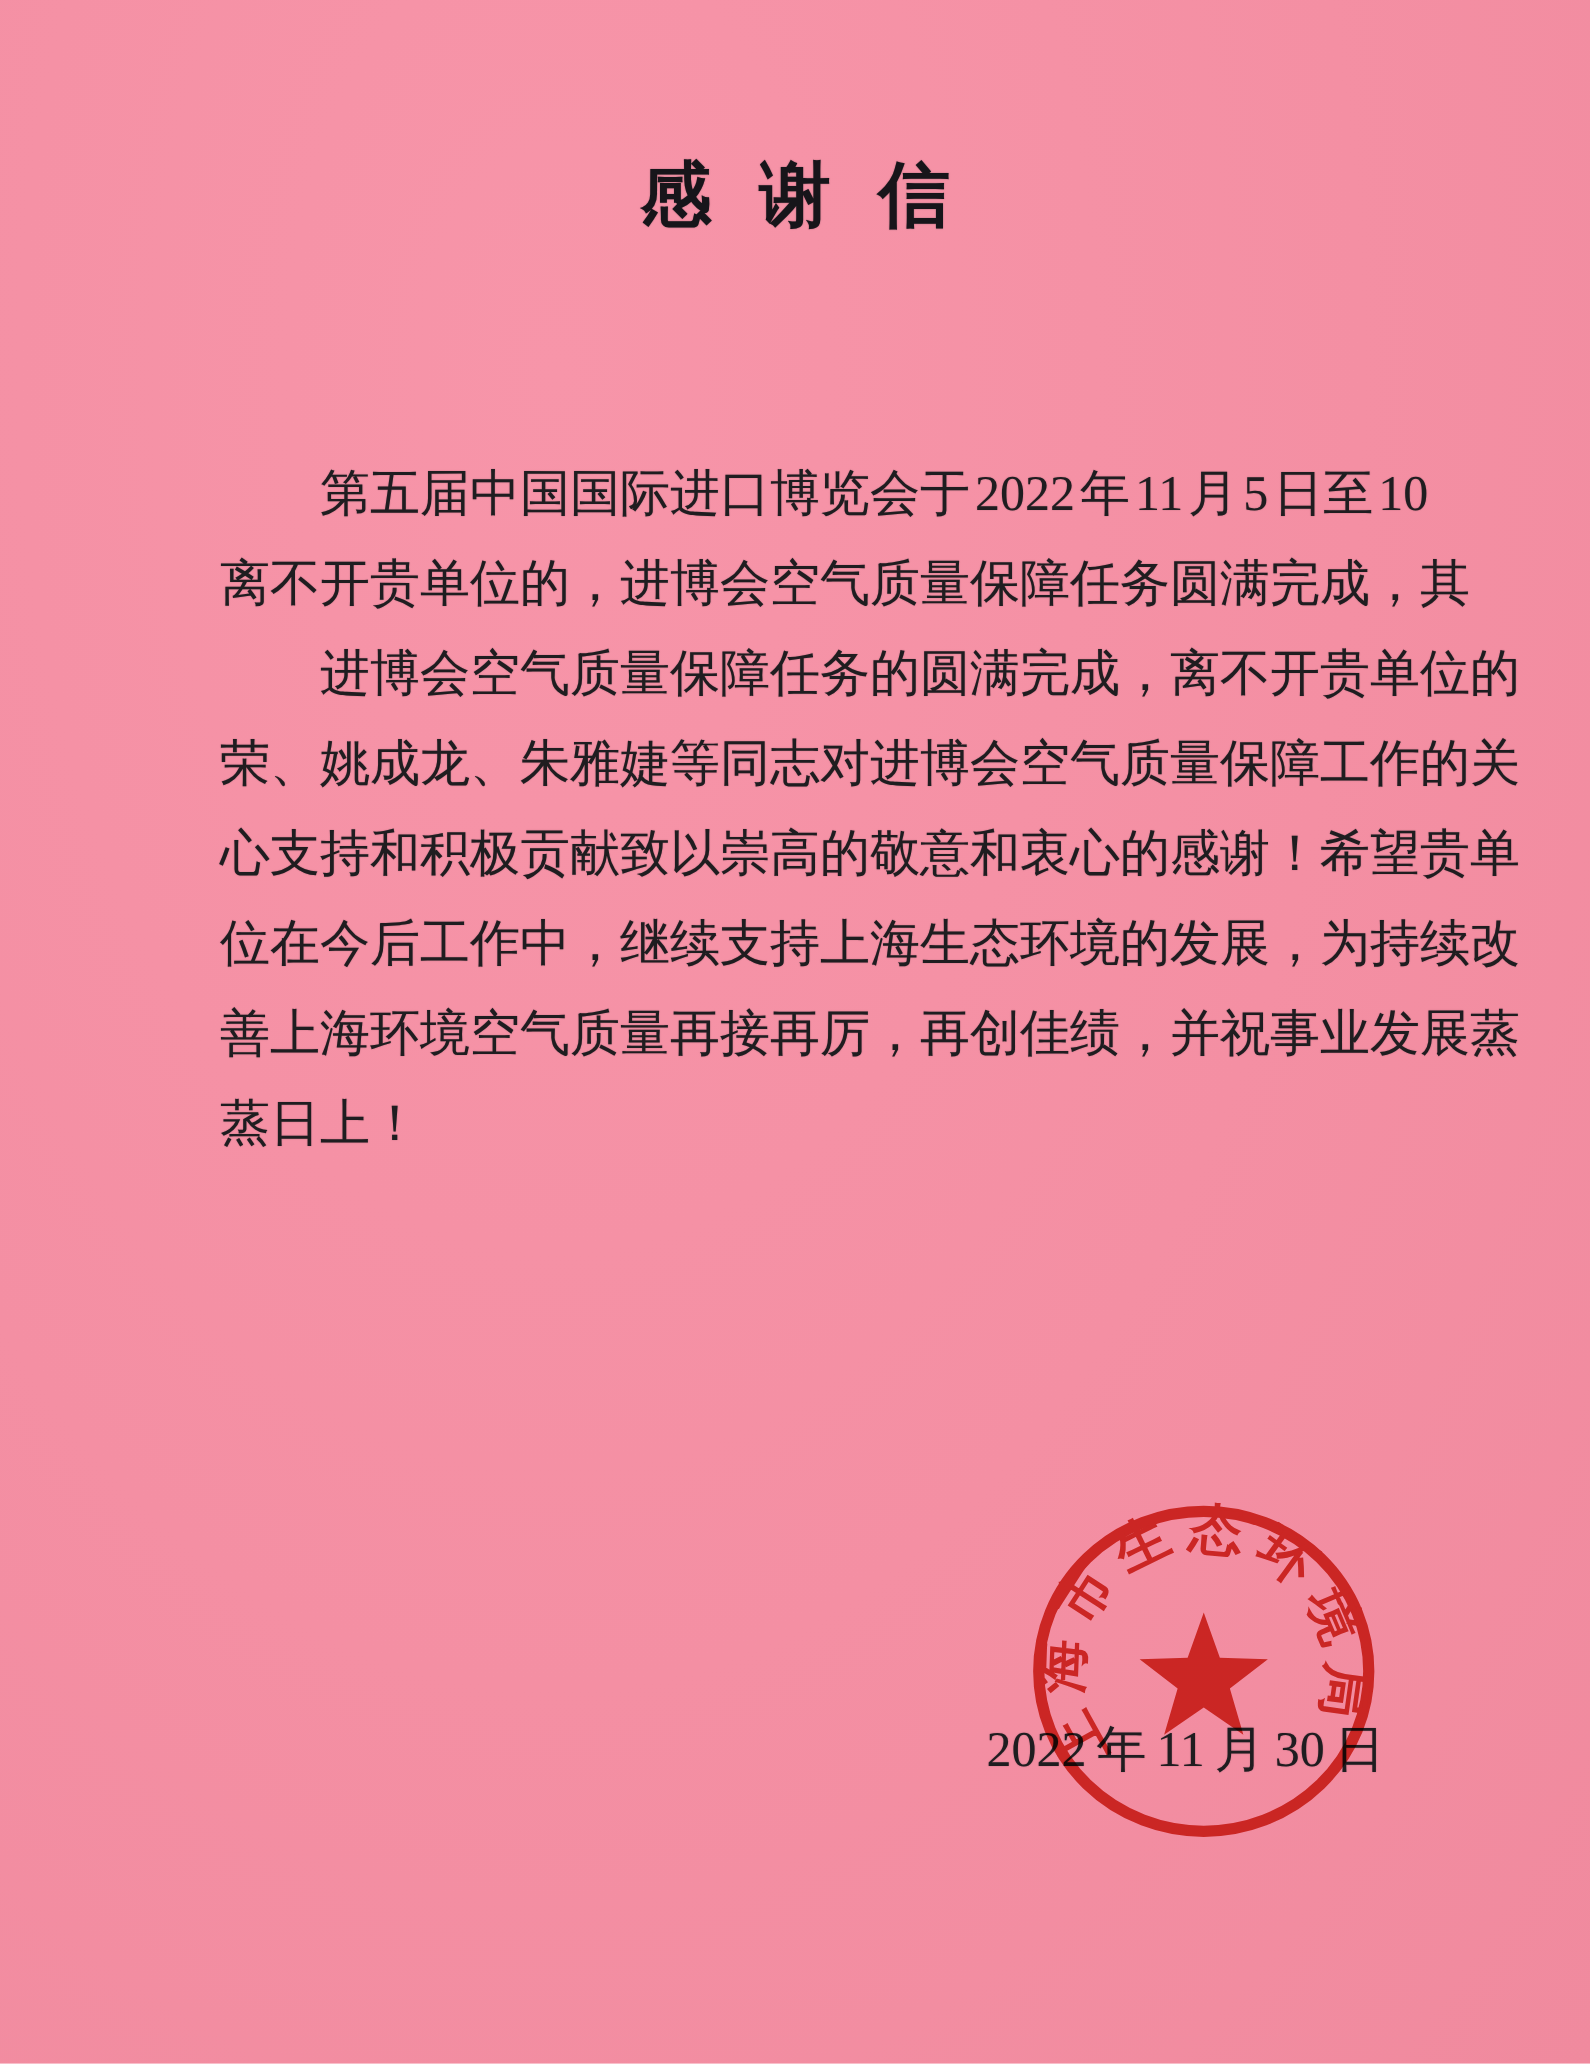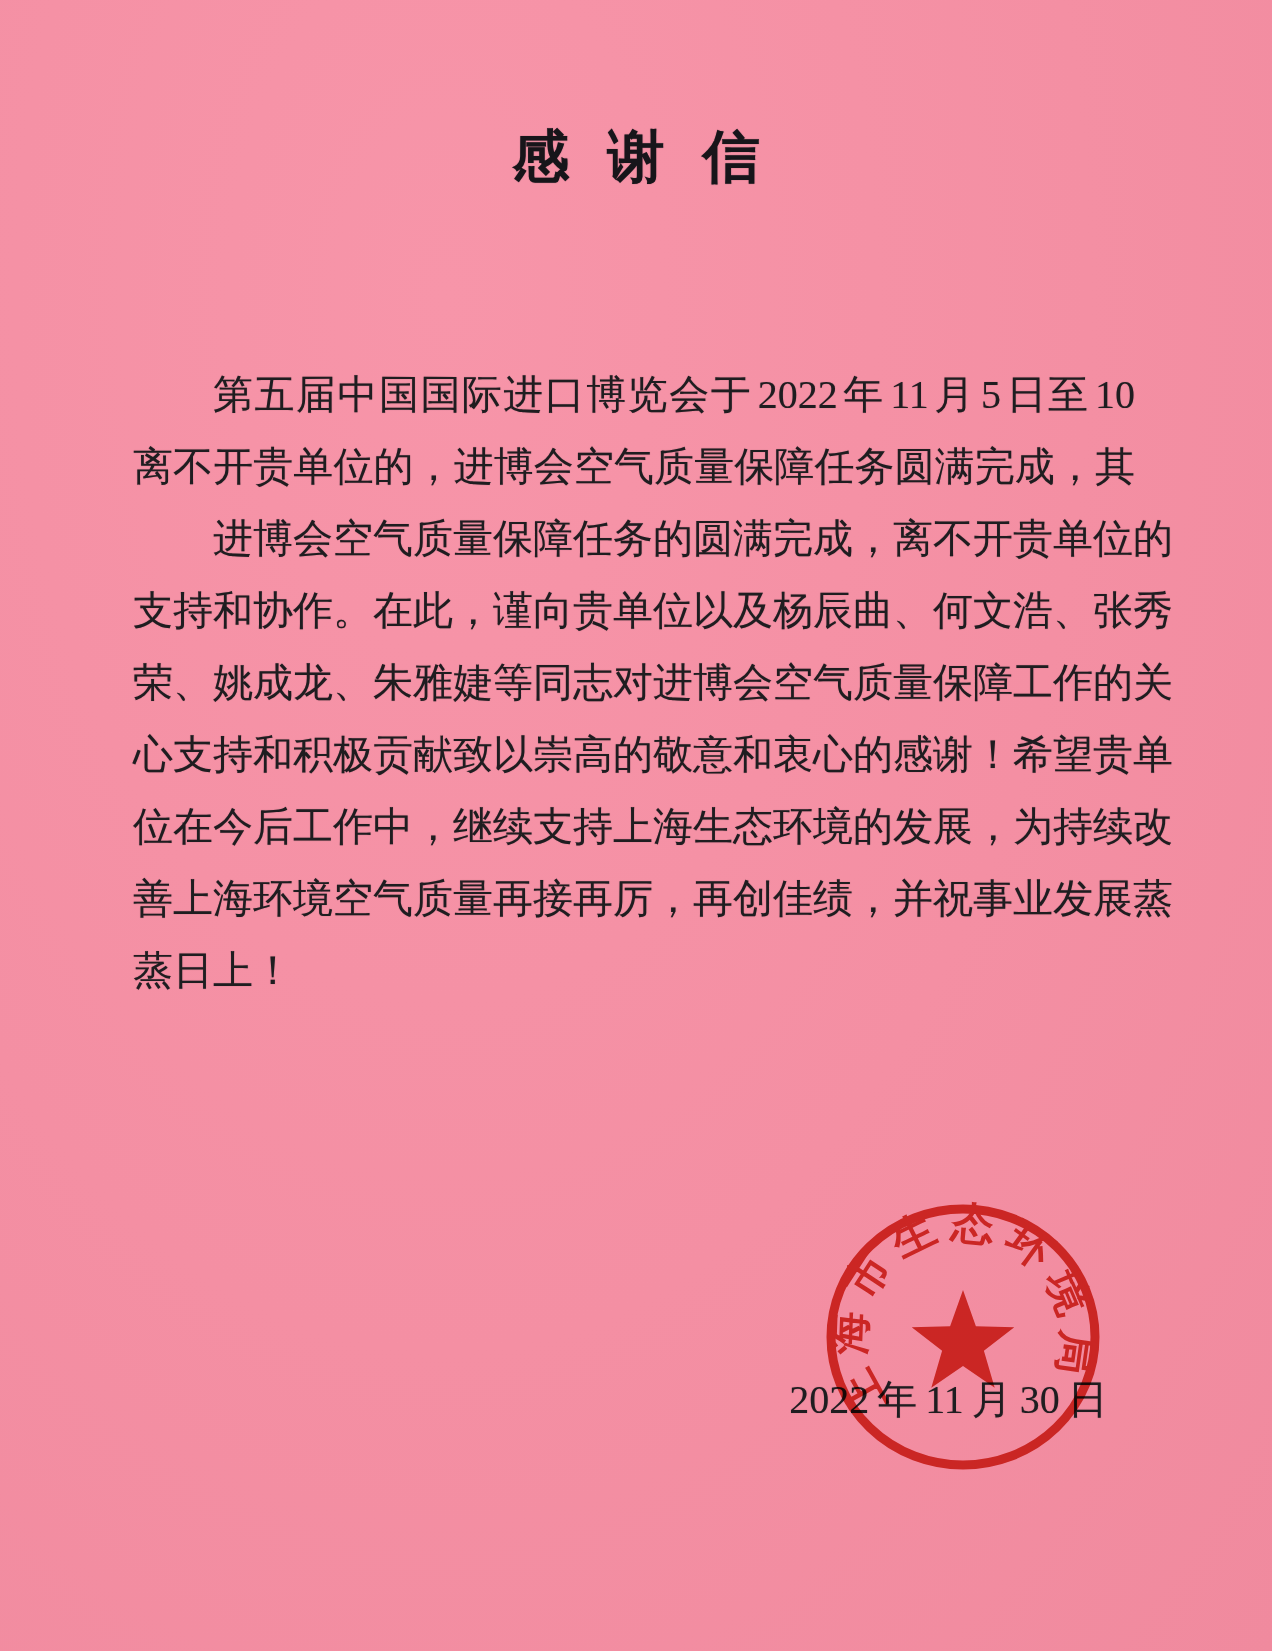--- a/index.html
+++ b/index.html
@@ -28,20 +28,21 @@
   .body{
     position:absolute;left:133px;top:359px;width:1002px;
     font-size:40px;line-height:72px;
     text-shadow:0 0 1px rgba(30,28,32,.4);
   }
   .line{
     text-align:justify;
     text-align-last:justify;
     word-spacing:-6px;
     white-space:nowrap;
+    margin-left:43px;
   }
   .line.short{text-align-last:left;}
   .line.indent{text-indent:80px;}
   .sig-org{
     position:absolute;left:772px;top:1300px;width:320px;
     text-align:center;
     font-size:39px;line-height:54px;letter-spacing:1px;
     text-shadow:0 0 1px rgba(30,28,32,.4);
     white-space:nowrap;
   }
@@ -72,21 +73,20 @@
 
 <div class="page">
 
   <div class="title">感 谢 信</div>
 
 
   <div class="body">
     <div class="line indent">第五届中国国际进口博览会于 2022 年 11 月 5 日至 10</div>
     <div class="line">离不开贵单位的，进博会空气质量保障任务圆满完成，其</div>
     <div class="line indent">进博会空气质量保障任务的圆满完成，离不开贵单位的</div>
-    <div class="line">支持和协作。在此，谨向贵单位以及杨辰曲、何文浩、张秀</div>
     <div class="line">荣、姚成龙、朱雅婕等同志对进博会空气质量保障工作的关</div>
     <div class="line">心支持和积极贡献致以崇高的敬意和衷心的感谢！希望贵单</div>
     <div class="line">位在今后工作中，继续支持上海生态环境的发展，为持续改</div>
     <div class="line">善上海环境空气质量再接再厉，再创佳绩，并祝事业发展蒸</div>
     <div class="line short">蒸日上！</div>
   </div>
 
   <div class="sig-date">2022 年 11 月 30 日</div>
 
   <svg class="seal" viewBox="-147 -147 294 294" xmlns="http://www.w3.org/2000/svg">

